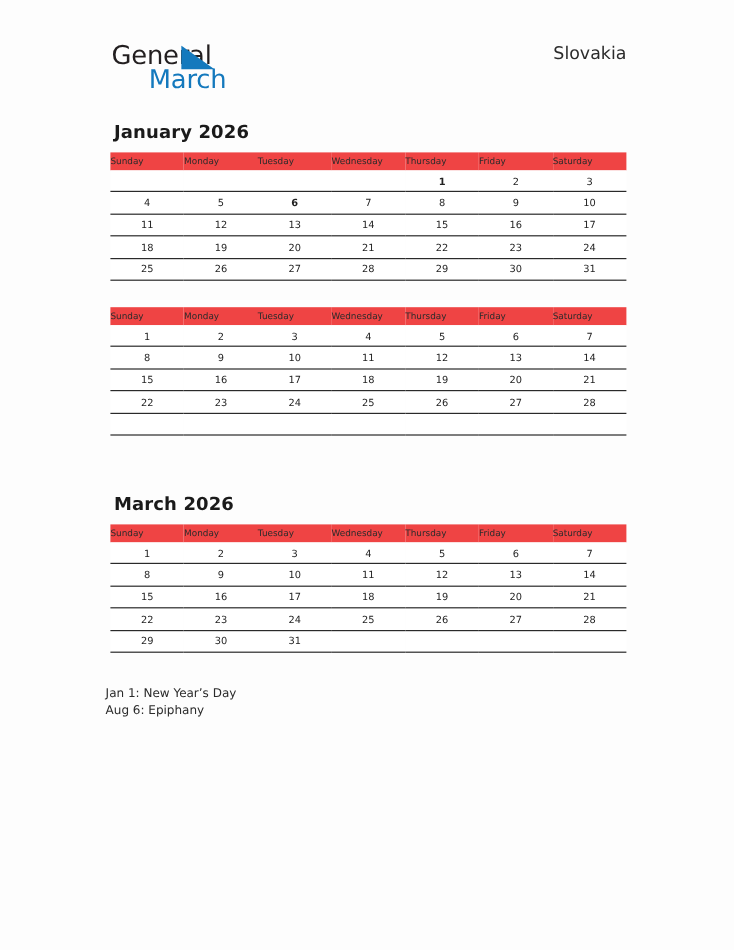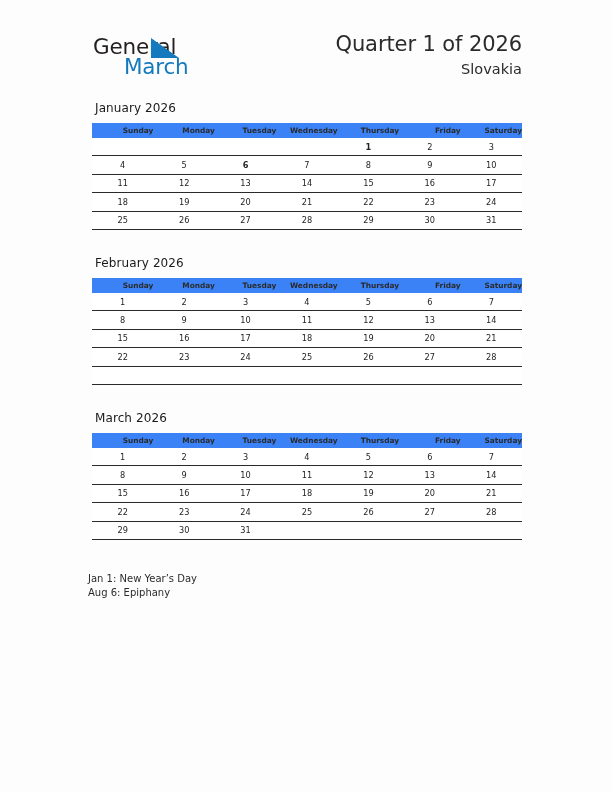--- a/index.html
+++ b/index.html
@@ -82,40 +82,40 @@
   .month-block {
     position: absolute;
     left: 92px;
     width: 430px;
   }
   #month-0 { top: 101px; }
   #month-1 { top: 256px; }
   #month-2 { top: 411px; }
 
   .month-title {
-    font-size: 12px;
-    font-weight: normal;
+    font-size: 15px;
+    font-weight: bold;
     color: #1a1a1a;
     margin: 0 0 8px 3px;
     letter-spacing: 0.1px;
   }
 
   table.cal {
     border-collapse: collapse;
     width: 430px;
     table-layout: fixed;
   }
   table.cal th {
-    background: #3b82f6;
+    background: #ef4444;
     font-size: 7.4px;
-    font-weight: bold;
+    font-weight: normal;
     color: #2b2b2b;
     height: 15px;
     padding: 0;
-    text-align: right;
+    text-align: left;
     vertical-align: middle;
     border: none;
   }
   table.cal td {
     font-size: 8.2px;
     color: #232323;
     height: 17.4px;
     padding: 0;
     text-align: center;
     vertical-align: middle;
@@ -154,21 +154,20 @@
     <span class="logo-general">General</span>
     <span class="logo-triangle">
       <svg width="28" height="20" viewBox="0 0 28 20" xmlns="http://www.w3.org/2000/svg">
         <polygon points="0,0 28,20 0,20" transform="translate(0,0) scale(1,1)" fill="#1479bd"></polygon>
       </svg>
     </span>
     <span class="logo-blue">March</span>
   </div>
 
   <div class="title-block">
-    <div class="title-main">Quarter 1 of 2026</div>
     <div class="title-sub">Slovakia</div>
   </div>
 
 </div>
 
 <div class="month-block" id="month-0">
   <div class="month-title">January 2026</div>
   <table class="cal">
     <thead>
         <tr>
@@ -225,21 +224,20 @@
           <td>28</td>
           <td>29</td>
           <td>30</td>
           <td>31</td>
         </tr>
       </tbody>
   </table>
 </div>
 
 <div class="month-block" id="month-1">
-  <div class="month-title">February 2026</div>
   <table class="cal">
     <thead>
         <tr>
           <th>Sunday</th>
           <th>Monday</th>
           <th>Tuesday</th>
           <th>Wednesday</th>
           <th>Thursday</th>
           <th>Friday</th>
           <th>Saturday</th>

